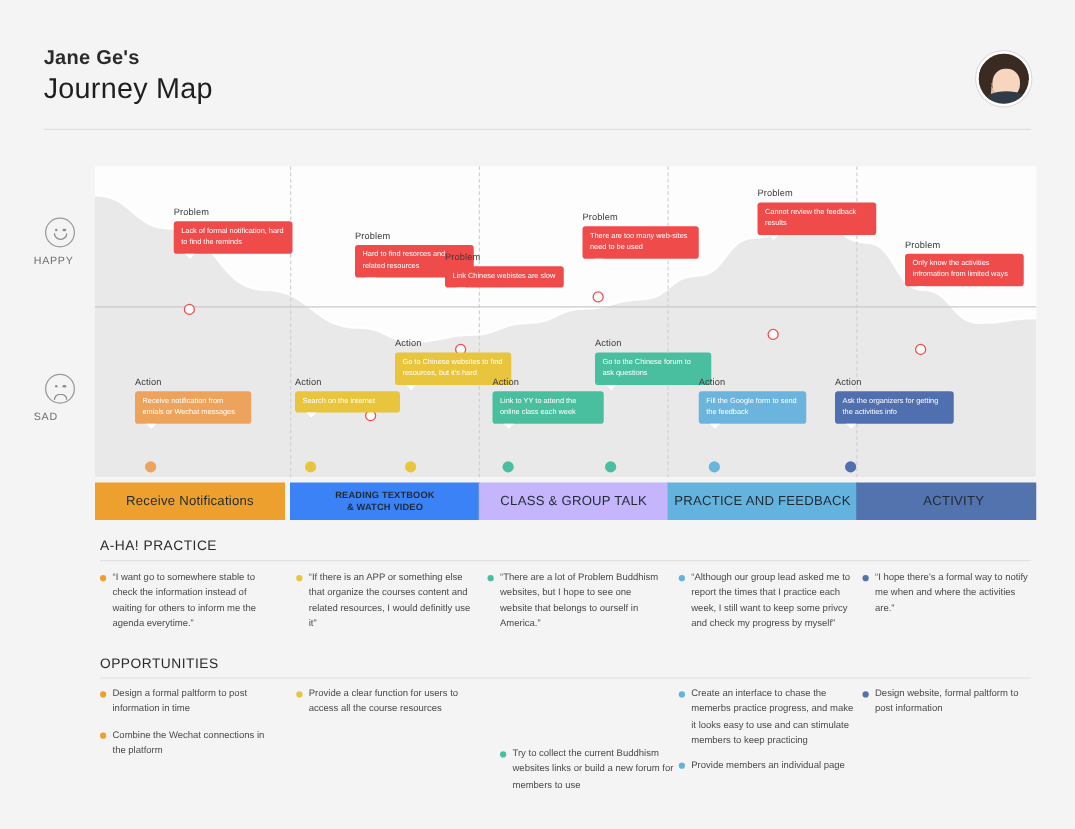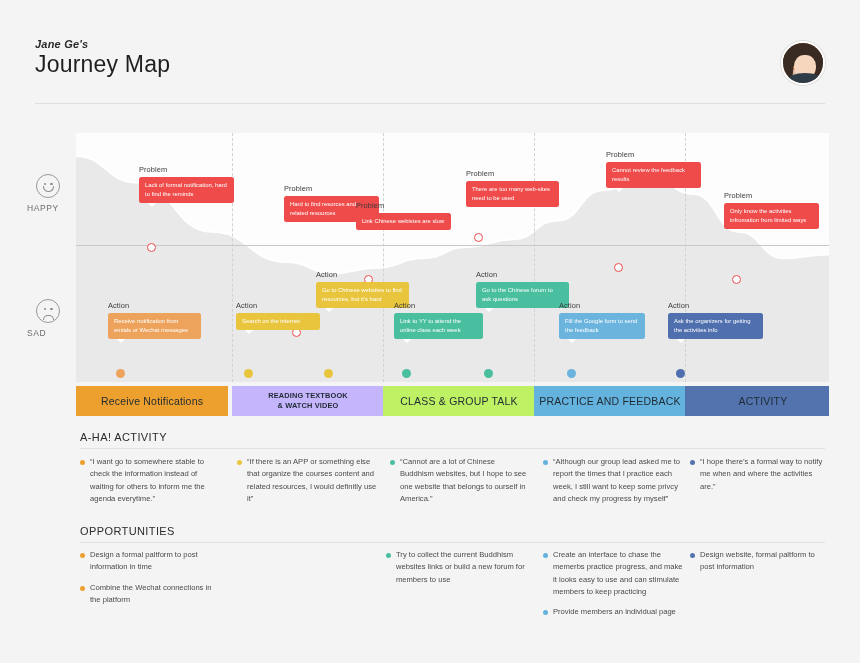--- a/index.html
+++ b/index.html
@@ -8,21 +8,21 @@
     background: #f4f4f4;
     font-family: "Liberation Sans", sans-serif;
     color: #3b3b3b;
     overflow: hidden;
   }
   #page { position: relative; width: 860px; height: 663px; background: #f4f4f4; }
 
   
   #header { position: absolute; left: 0; top: 0; width: 860px; height: 104px; }
   #header-text { position: absolute; left: 35px; top: 38px; }
-  #eyebrow { font-size: 11px; font-weight: bold; letter-spacing: .2px; color: #2b2b2b; font-style: italic; }
+  #eyebrow { font-size: 16px; font-weight: bold; letter-spacing: .2px; color: #2b2b2b; }
   #title { font-size: 23px; font-weight: 400; color: #1f1f1f; letter-spacing: .2px; margin-top: 1px; }
   #avatar {
     position: absolute; right: 35px; top: 41px;
     width: 44px; height: 44px; border-radius: 50%;
     background: radial-gradient(circle at 50% 36%, #f4cdb4 0 34%, #b0714a 34% 48%, #d9b9a4 48% 100%);
     border: 2px solid #ffffff; box-shadow: 0 0 0 1px #dcdcdc;
     overflow: hidden;
   }
   #avatar .hair { position:absolute; left:-2px; top:-2px; width:48px; height:26px; background:#3a2b22; border-radius:50% 50% 40% 40%; }
   #avatar .hair2 { position:absolute; left:-1px; top:10px; width:11px; height:30px; background:#3a2b22; border-radius:40%; }
@@ -195,53 +195,53 @@
           <div class="bubble" style="background: rgb(79, 111, 174); border-bottom-color: rgb(79, 111, 174); color: rgb(255, 255, 255);">Ask the organizers for getting the activities info</div>
         </div>
         <div class="dot" style="left: 600px; top: 236px; background: rgb(79, 111, 174);"></div>
       </div>
   </div>
 
   <div id="stages">
       <div class="stage" style="left: 0px; width: 152px; background: rgb(237, 160, 46);">
         <span>Receive Notifications</span>
       </div>
-      <div class="stage small" style="left: 156px; width: 152px; background: #c4b5fd;">
+      <div class="stage small" style="left: 156px; width: 152px; background: #3b82f6;">
         <span>READING TEXTBOOK<br>&amp; WATCH VIDEO</span>
       </div>
-      <div class="stage" style="left: 307px; width: 152px; background: #bef264;">
+      <div class="stage" style="left: 307px; width: 152px; background: #c4b5fd;">
         <span>CLASS &amp; GROUP TALK</span>
       </div>
       <div class="stage" style="left: 458px; width: 152px; background: rgb(100, 179, 222); text-align: center;">
         <span>PRACTICE AND FEEDBACK</span>
       </div>
       <div class="stage" style="left: 609px; width: 144px; background: rgb(82, 115, 173); padding-left: 12px;">
         <span>ACTIVITY</span>
       </div>
     </div>
 
-  <div class="section-title" id="aha-title">A-HA! ACTIVITY</div>
+  <div class="section-title" id="aha-title">A-HA! PRACTICE</div>
   <div class="section-rule" id="aha-rule"></div>
   <div class="colwrap" id="aha-cols">
       <div class="col" style="left: 0px; width: 142px;">
         <div class="item">
           <span class="bullet" style="background: rgb(237, 160, 46);"></span>
           <span class="txt">“I want go to somewhere stable to check the information instead of waiting for others to inform me the agenda everytime.”</span>
         </div>
       </div>
       <div class="col" style="left: 157px; width: 140px;">
         <div class="item">
           <span class="bullet" style="background: rgb(232, 197, 60);"></span>
           <span class="txt">“If there is an APP or something else that organize the courses content and related resources, I would definitly use it”</span>
         </div>
       </div>
       <div class="col" style="left: 310px; width: 140px;">
         <div class="item">
           <span class="bullet" style="background: rgb(73, 191, 160);"></span>
-          <span class="txt">“Cannot are a lot of Chinese Buddhism websites, but I hope to see one website that belongs to ourself in America.”</span>
+          <span class="txt">“There are a lot of Problem Buddhism websites, but I hope to see one website that belongs to ourself in America.”</span>
         </div>
       </div>
       <div class="col" style="left: 463px; width: 140px;">
         <div class="item">
           <span class="bullet" style="background: rgb(100, 179, 222);"></span>
           <span class="txt">“Although our group lead asked me to report the times that I practice each week, I still want to keep some privcy and check my progress by myself”</span>
         </div>
       </div>
       <div class="col" style="left: 610px; width: 138px;">
         <div class="item">
@@ -258,22 +258,26 @@
         <div class="item">
           <span class="bullet" style="background: rgb(237, 160, 46);"></span>
           <span class="txt">Design a formal paltform to post information in time</span>
         </div>
         <div class="item">
           <span class="bullet" style="background: rgb(237, 160, 46);"></span>
           <span class="txt">Combine the Wechat connections in the platform</span>
         </div>
       </div>
       <div class="col" style="left: 157px; width: 140px;">
-      </div>
-      <div class="col" style="left: 306px; width: 140px;">
+        <div class="item">
+          <span class="bullet" style="background: rgb(232, 197, 60);"></span>
+          <span class="txt">Provide a clear function for users to access all the course resources</span>
+        </div>
+      </div>
+      <div class="col" style="left: 320px; width: 140px; margin-top: 48px;">
         <div class="item">
           <span class="bullet" style="background: rgb(73, 191, 160);"></span>
           <span class="txt">Try to collect the current Buddhism websites links or build a new forum for members to use</span>
         </div>
       </div>
       <div class="col" style="left: 463px; width: 140px;">
         <div class="item">
           <span class="bullet" style="background: rgb(100, 179, 222);"></span>
           <span class="txt">Create an interface to chase the memerbs practice progress, and make it looks easy to use and can stimulate members to keep practicing</span>
         </div>

